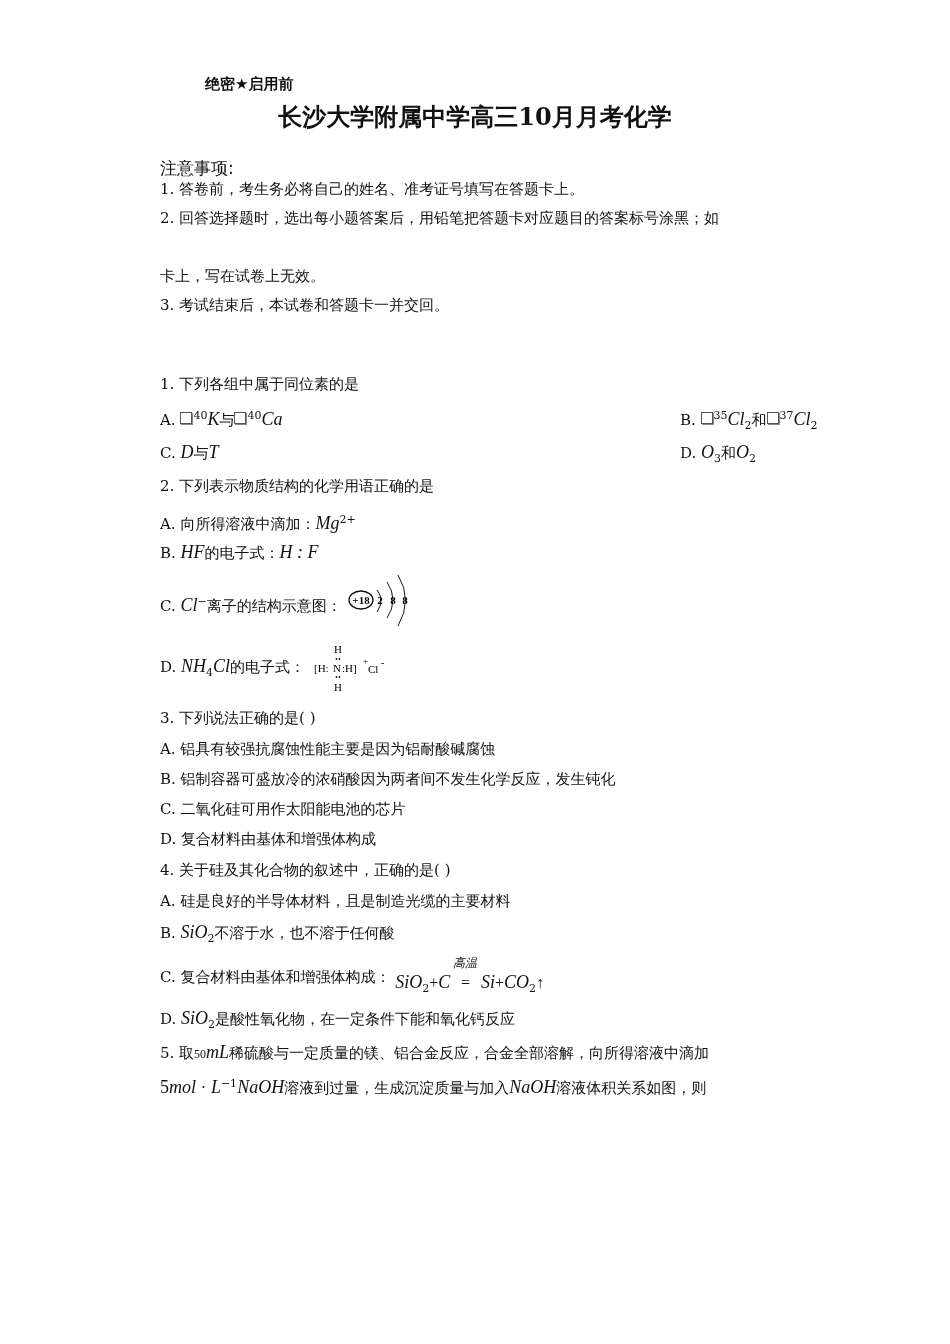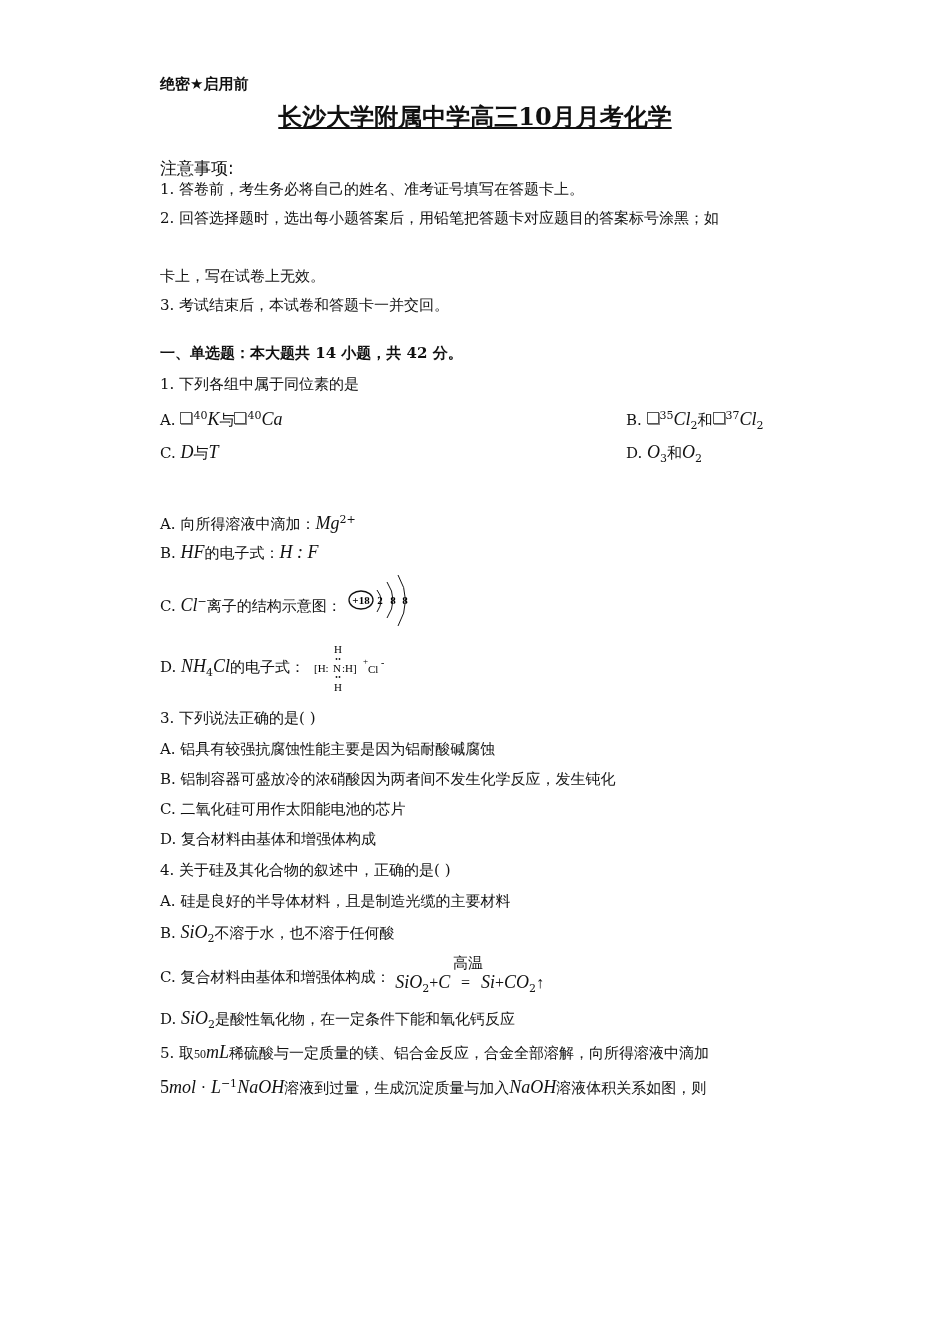--- a/index.html
+++ b/index.html
@@ -2,68 +2,68 @@
 <html><head>
 <meta charset="utf-8">
 <style>
   html, body { margin: 0; padding: 0; background: #ffffff; }
   body { width: 950px; height: 1344px; position: relative; overflow: hidden;
          font-family: "DejaVu Serif", "Liberation Serif", serif; color: #111; }
   .page { position: absolute; left: 0; top: 0; width: 950px; height: 1344px; }
   .line { position: absolute; left: 160px; font-size: 15px; line-height: 20px; white-space: nowrap; }
   .sans { font-family: "DejaVu Sans", "Liberation Sans", sans-serif; }
   .bold { font-weight: bold; }
-  .secret { top: 74px; font-size: 15px; }
+  .secret { top: 74px; font-size: 15px; margin-left: 45px; }
   .title { position: absolute; top: 100px; left: 0; width: 950px; text-align: center;
            font-size: 24px; line-height: 34px; font-weight: bold;
-           font-family: "DejaVu Serif", "Liberation Serif", serif; text-decoration: underline; }
+           font-family: "DejaVu Serif", "Liberation Serif", serif; }
   .notice-head { top: 150px; font-size: 17px; margin-top: 8px; }
   .math { font-family: "Liberation Serif", "DejaVu Serif", serif; font-style: italic; font-size: 18px; }
   .mr { font-family: "Liberation Serif", "DejaVu Serif", serif; font-size: 16px; }
   sub, sup { font-size: 11px; font-style: normal; }
   .box { display: inline-block; width: 10px; height: 10px; border: 1px solid #555; box-shadow: 1px 1px 0 #888;
          vertical-align: 1px; margin-right: 1px; }
-  .optB { position: absolute; left: 466px; }
+  .optB { position: absolute; left: 520px; }
   .diag { display: inline-block; vertical-align: middle; }
-  .arrow-label { position: absolute; font-size: 15px; font-family: "DejaVu Sans", sans-serif; text-align: right; }
+  .arrow-label { position: absolute; font-size: 12px; font-style: italic; font-family: "DejaVu Sans", sans-serif; text-align: right; }
 </style>
 </head>
 <body>
 
 <div class="page">
 
   <div class="line secret sans bold">绝密★启用前</div>
   <div class="title">长沙大学附属中学高三10月月考化学</div>
 
   <div class="line notice-head sans">注意事项:</div>
   <div class="line" style="top:179px">1. 答卷前，考生务必将自己的姓名、准考证号填写在答题卡上。</div>
   <div class="line" style="top:208px">2. 回答选择题时，选出每小题答案后，用铅笔把答题卡对应题目的答案标号涂黑；如</div>
   <div class="line" style="top:266px">卡上，写在试卷上无效。</div>
   <div class="line" style="top:295px">3. 考试结束后，本试卷和答题卡一并交回。</div>
 
-  <div class="line bold" style="top:343px">一、单选题：本大题共 14 小题，共 42 分。</div>
 
   <div class="line" style="top:374px">1. 下列各组中属于同位素的是</div>
   <div class="line" style="top:406px">
     <span>A.</span>
     <span class="box"></span><sup>40</sup><span class="math">K</span><span>与</span><span class="box"></span><sup>40</sup><span class="math">Ca</span>
     <span class="optB" style="top:0">
       <span>B.</span>
       <span class="box"></span><sup>35</sup><span class="math">Cl</span><sub>2</sub><span>和</span><span class="box"></span><sup>37</sup><span class="math">Cl</span><sub>2</sub>
     </span>
   </div>
   <div class="line" style="top:442px">
     <span>C.</span>
     <span class="math">D</span><span>与</span><span class="math">T</span>
     <span class="optB" style="top:0">
       <span>D.</span>
       <span class="math">O</span><sub>3</sub><span>和</span><span class="math">O</span><sub>2</sub>
     </span>
   </div>
 
+  <div class="line" style="top:476px">2. 下列表示物质结构的化学用语正确的是</div>
   <div class="line" style="top:510px">
     <span>A.</span>
     <span>向所得溶液中滴加：</span><span class="math">Mg</span><sup>2+</sup>
   </div>
   <div class="line" style="top:542px">
     <span>B.</span>
     <span class="math">HF</span><span>的电子式：</span><span class="math">H : F</span>
   </div>
   <div class="line" style="top:582px; height:40px; line-height:40px">
     <span>C.</span>

